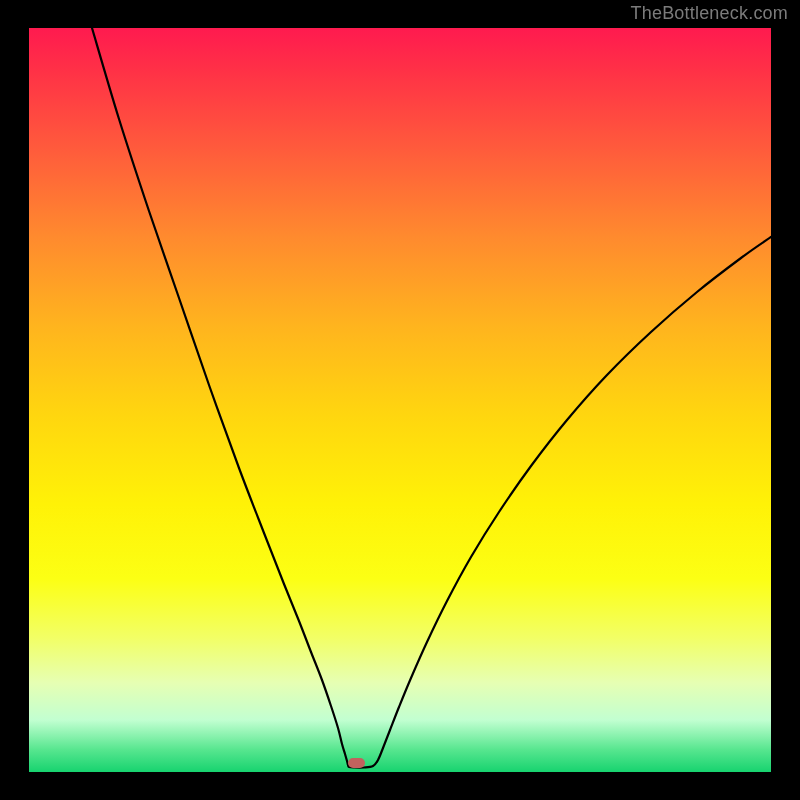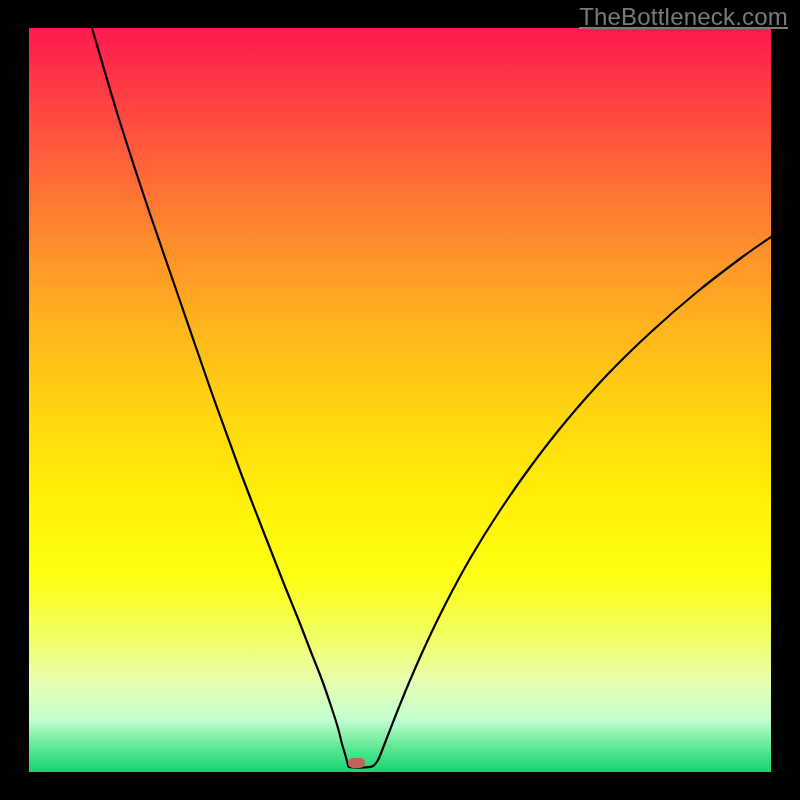--- a/index.html
+++ b/index.html
@@ -32,25 +32,24 @@
       #c2ffd1 93%,
       #57e68f 97%,
       #17d36f 100%
     );
   }
   .watermark {
     position: absolute;
     top: 3px;
     right: 12px;
     color: #7b7b7b;
-    font-size: 24px;
+    font-size: 18px;
     font-weight: 500;
     letter-spacing: 0.2px;
     user-select: none;
-    text-decoration: underline;
   }
   svg.curve {
     position: absolute;
     left: 0;
     top: 0;
     width: 742px;
     height: 744px;
   }
   .marker {
     position: absolute;

